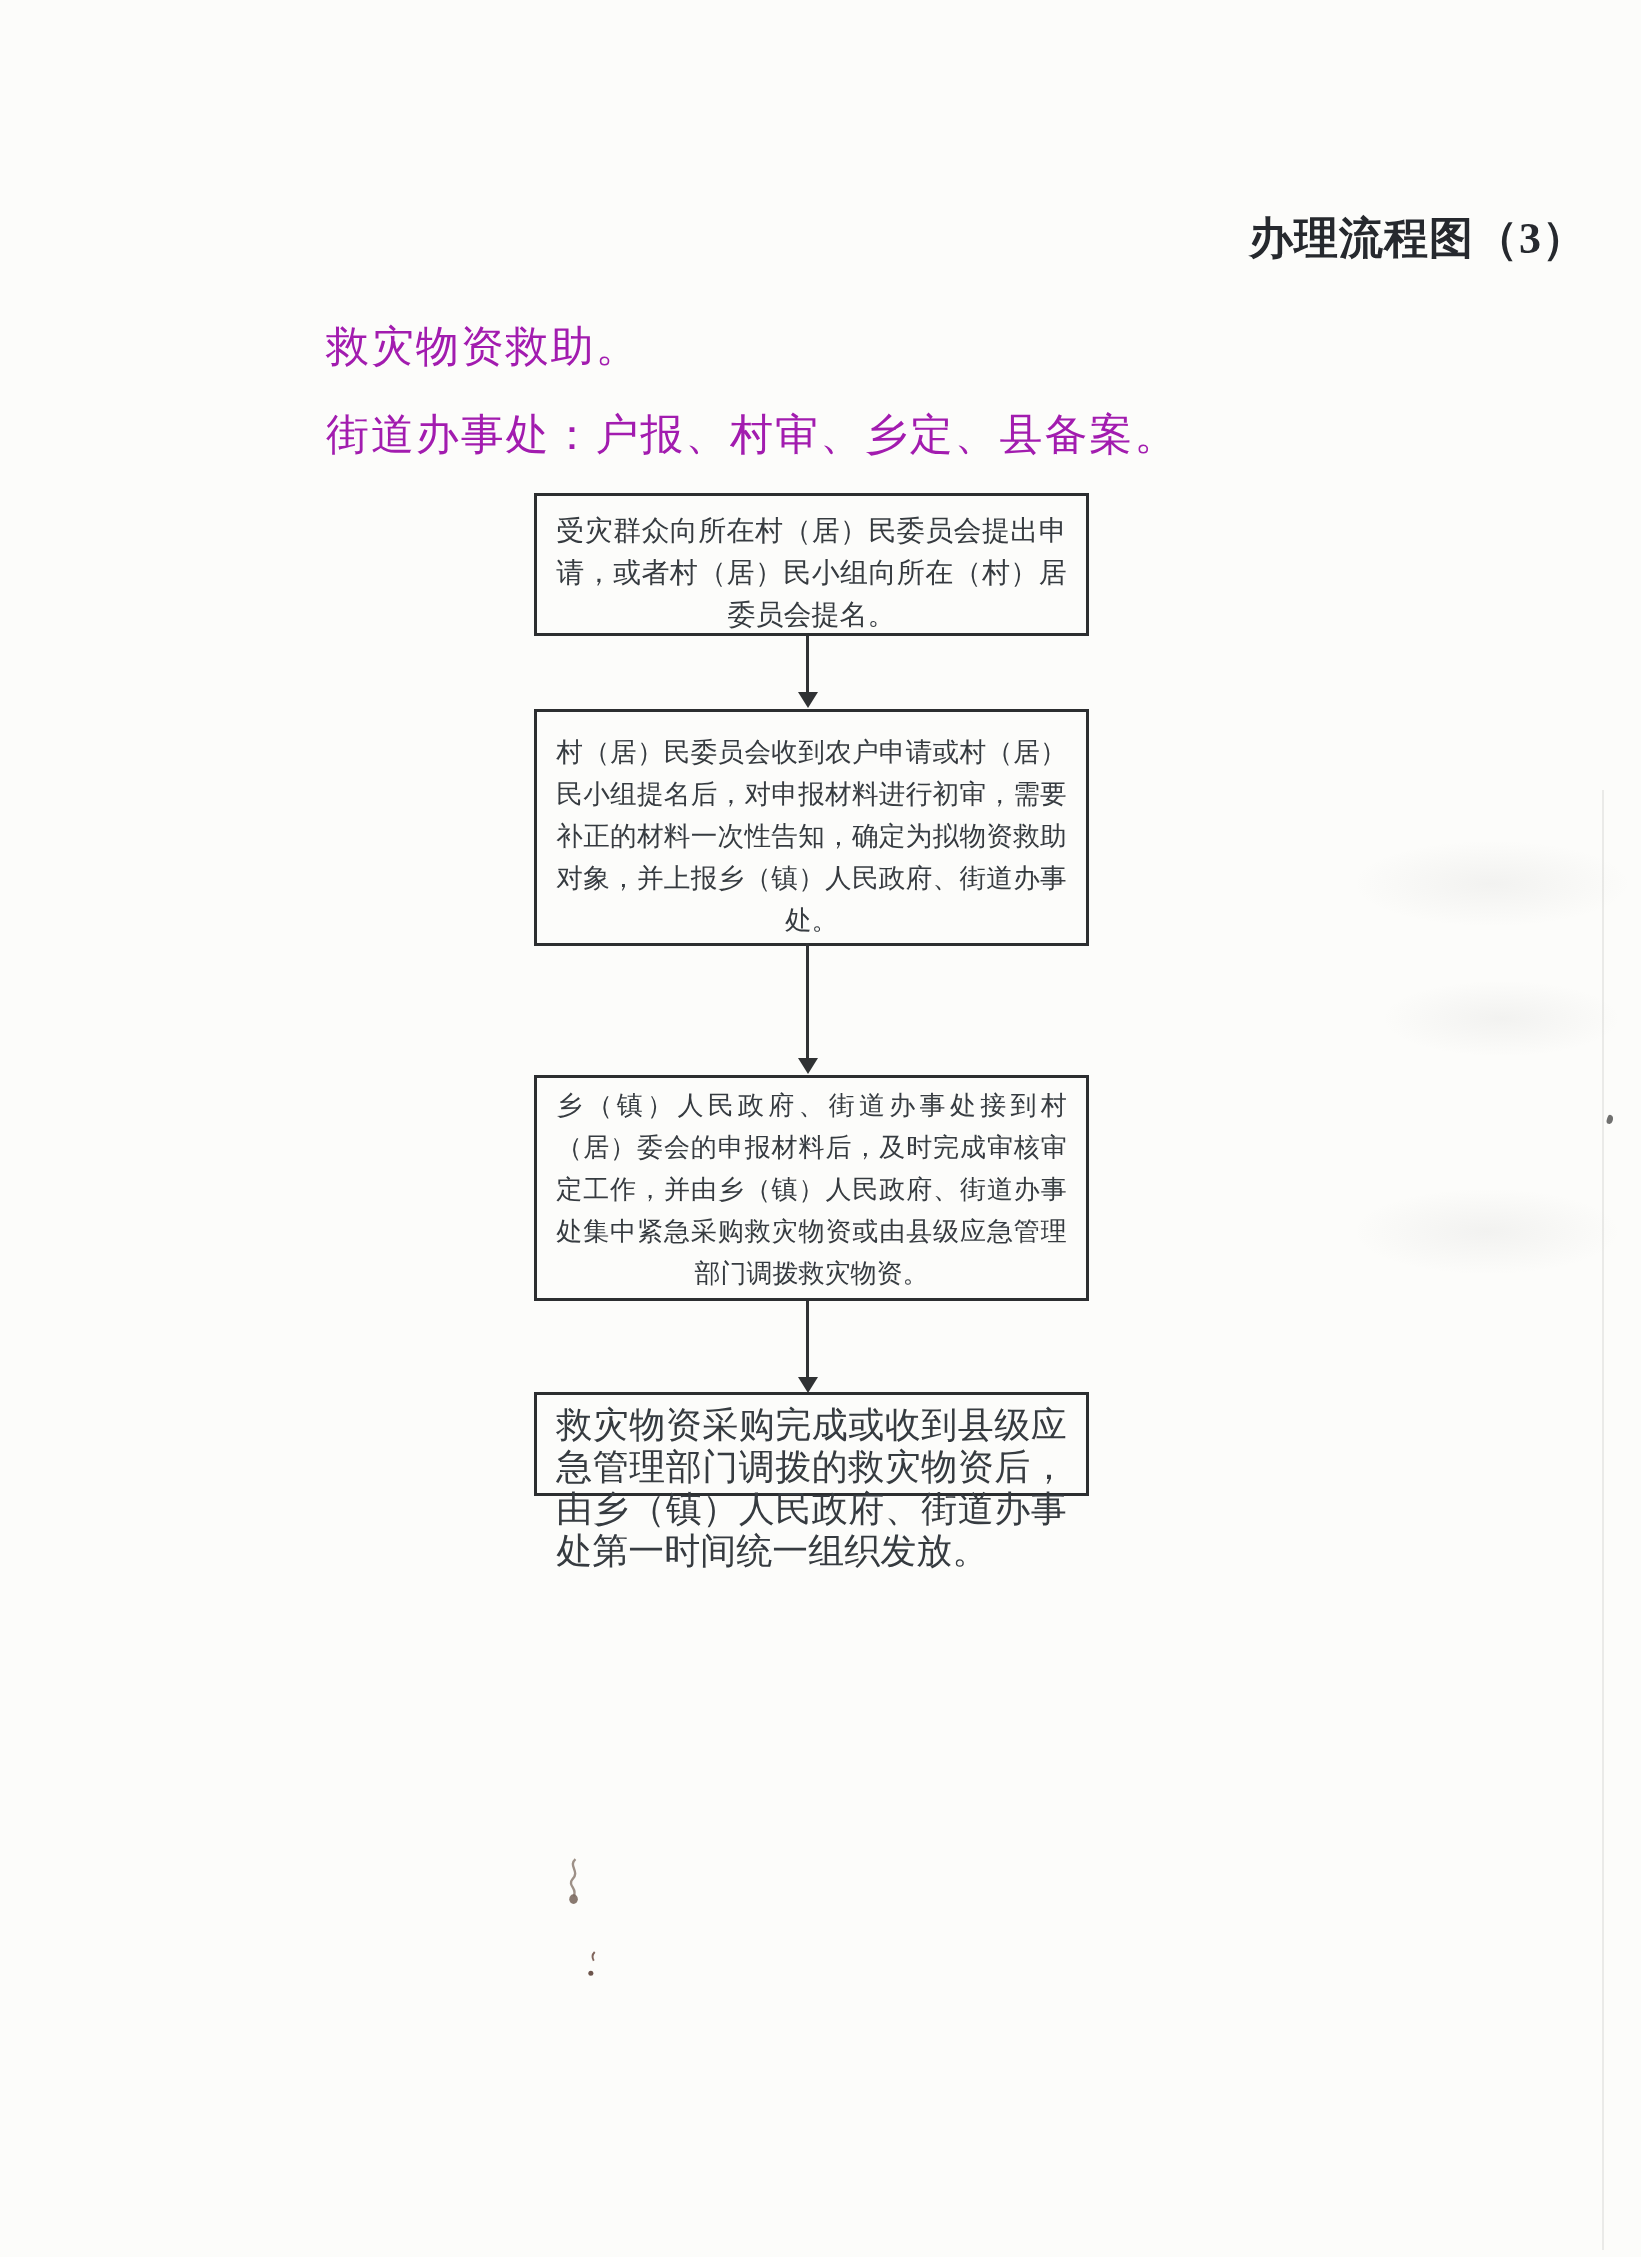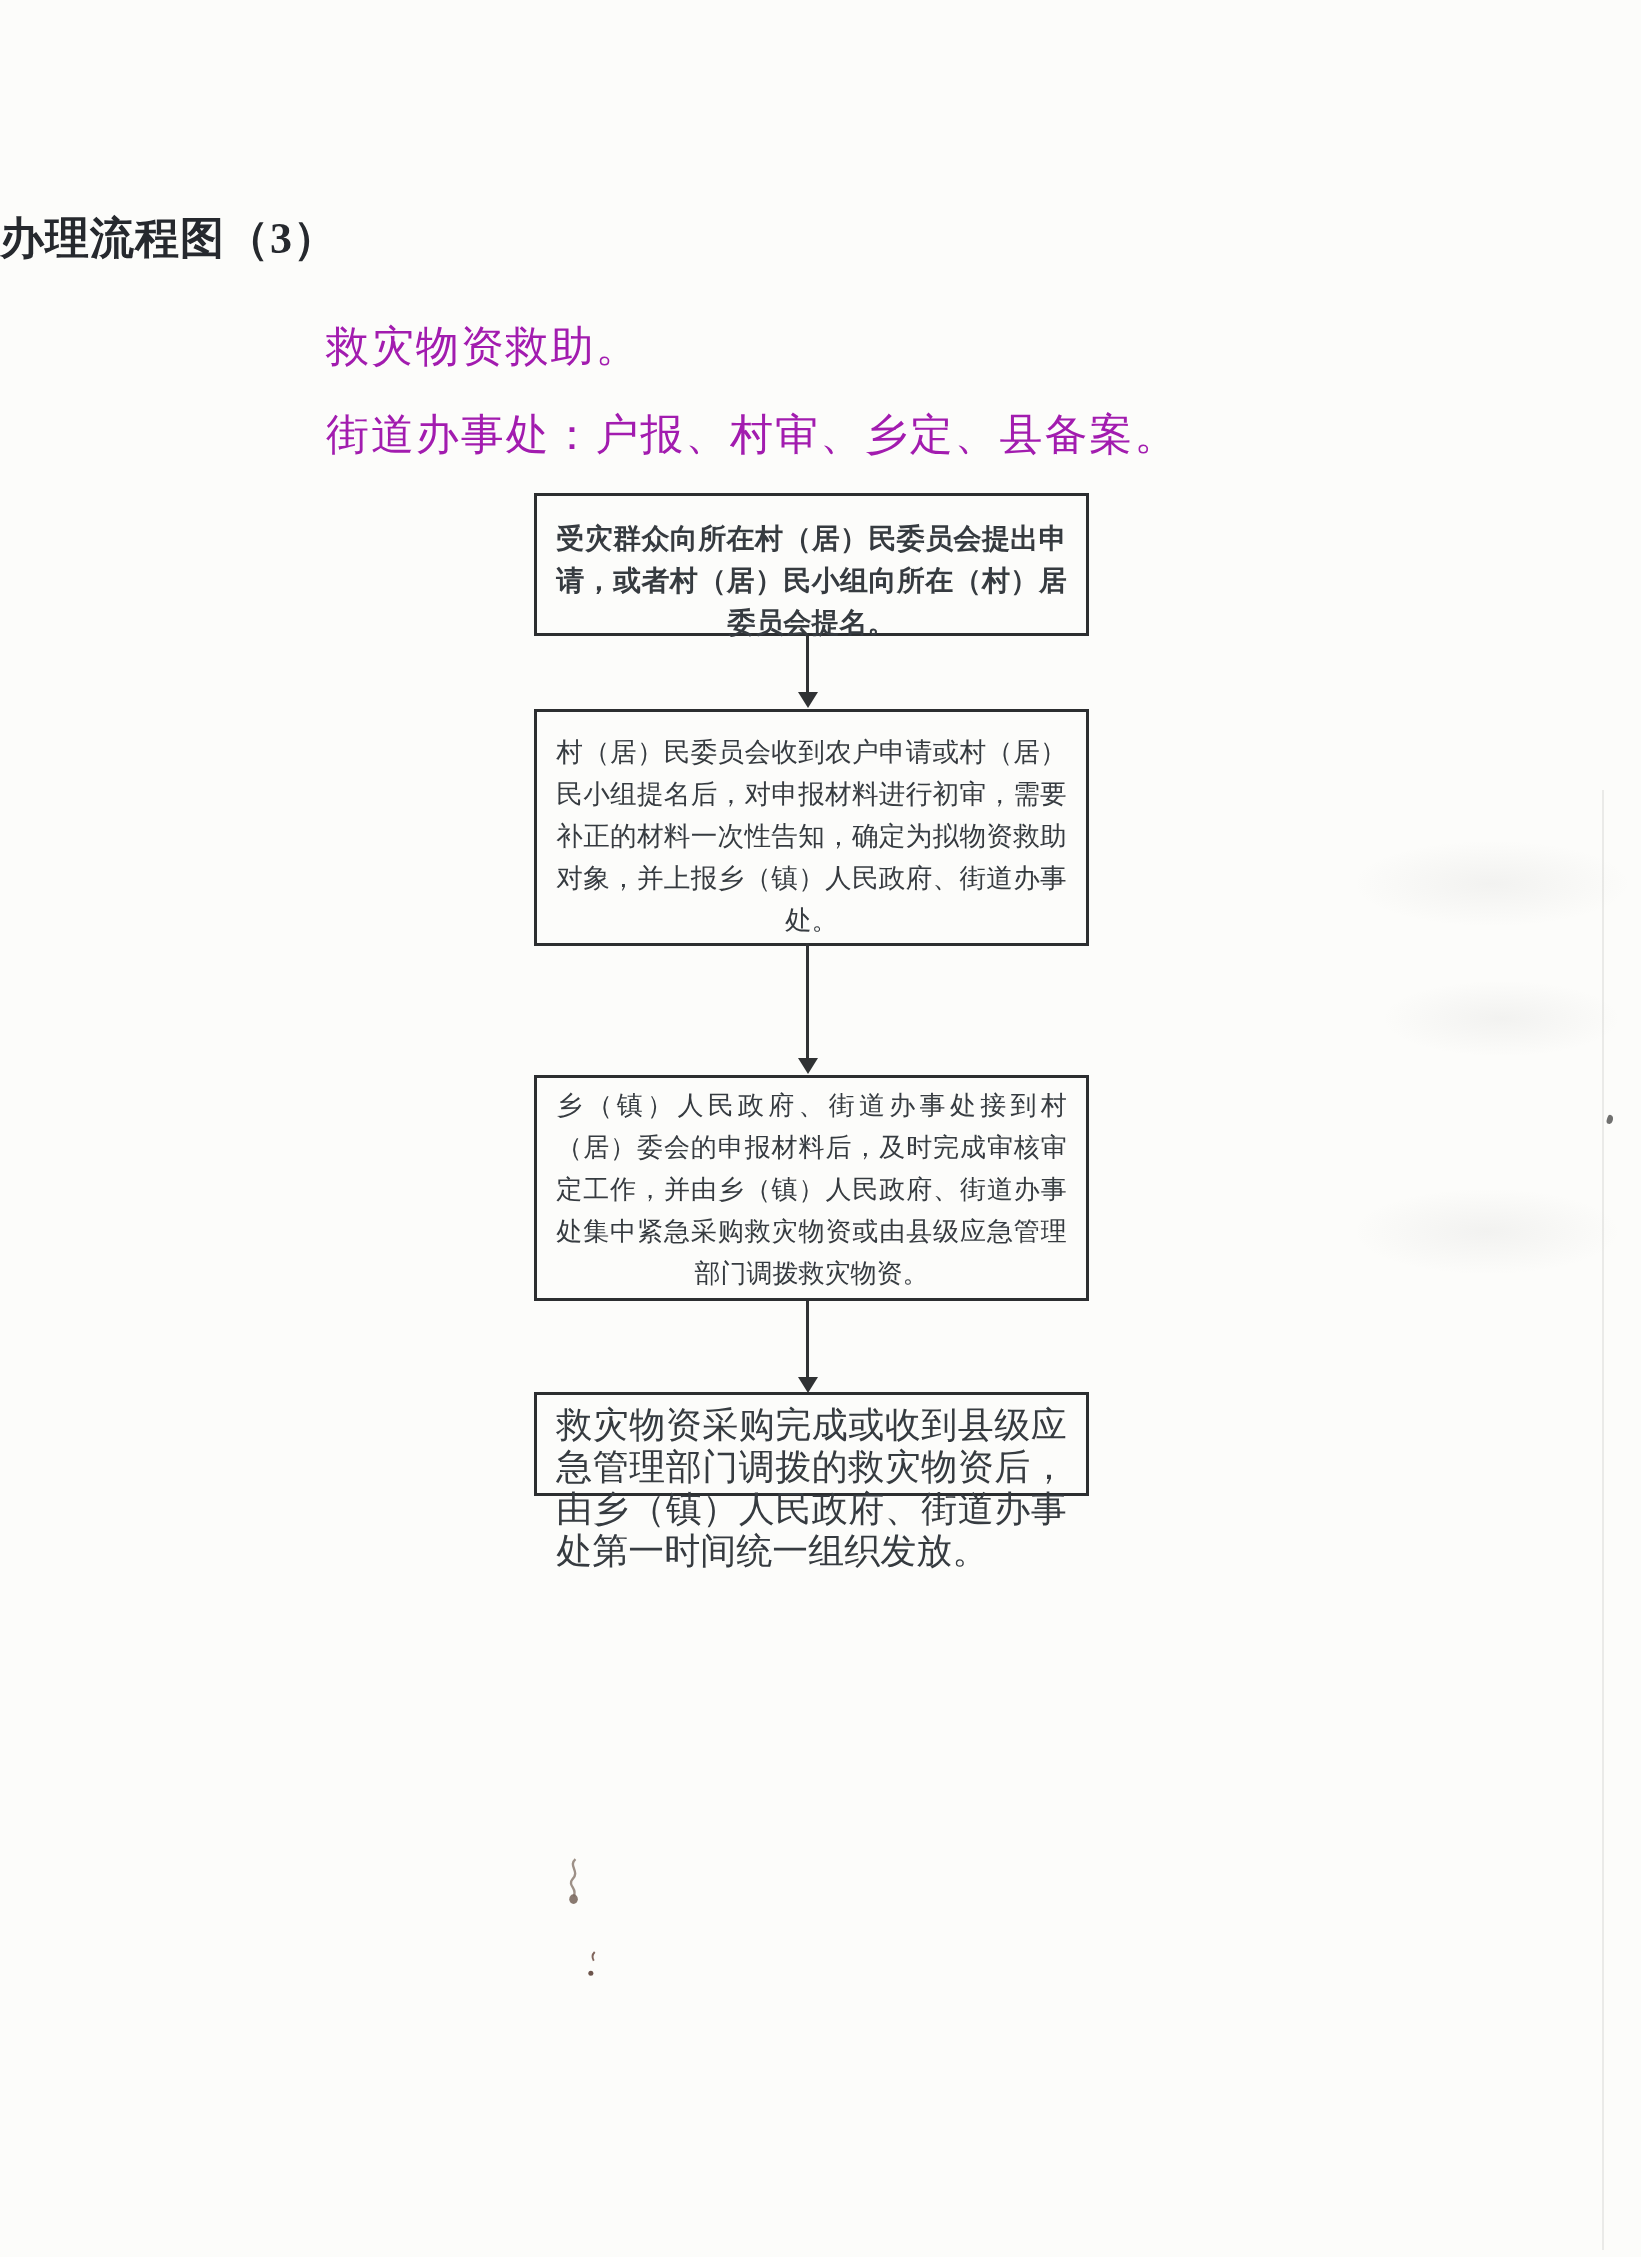--- a/index.html
+++ b/index.html
@@ -6,21 +6,21 @@
   .page{
     position:relative;
     width:1641px;height:2257px;
     background:#fcfcfa;
     font-family:"Liberation Serif", serif;
     color:#33383e;
     overflow:hidden;
   }
   .title{
     position:absolute;top:209px;left:0;width:1587px;
-    text-align:left;
+    text-align:right;
     font-size:44px;font-weight:700;letter-spacing:1px;
     color:#26292e;
   }
   .intro{
     position:absolute;left:326px;
     font-size:43px;line-height:1.15;
     letter-spacing:1.9px;
     color:#a21caf;
     margin-top:39px;
   }
@@ -30,21 +30,21 @@
     position:absolute;left:534px;width:555px;
     box-sizing:border-box;
     border:3.9px solid #2c2e30;
     padding:0 19.3px;
     text-align:justify;
     text-justify:inter-character;
     color:#363b40;
     background:#fcfcfa;
   }
   .fbox p{margin:0;}
-  .fbox-1{top:493px;height:143px;font-size:28px;line-height:42px;padding-top:22px;text-align-last:center;font-weight:bold;}
+  .fbox-1{top:493px;height:143px;font-size:28px;line-height:42px;padding-top:14px;text-align-last:center;}
   .fbox-2{top:709px;height:237px;font-size:26.6px;line-height:42px;padding-top:19px;text-align-last:center;}
   .fbox-3{top:1075px;height:226px;font-size:26px;line-height:42px;padding-top:6.8px;text-align-last:center;}
   .fbox-4{top:1392px;height:104px;font-size:36px;line-height:42px;padding-top:8.7px;}
   .arrow{
     position:absolute;left:797px;width:21px;
     display:flex;flex-direction:column;align-items:center;
   }
   .arrow-line{width:2.9px;flex:1;background:#303234;}
   .arrow-head{
     width:0;height:0;margin-top:-1px;

